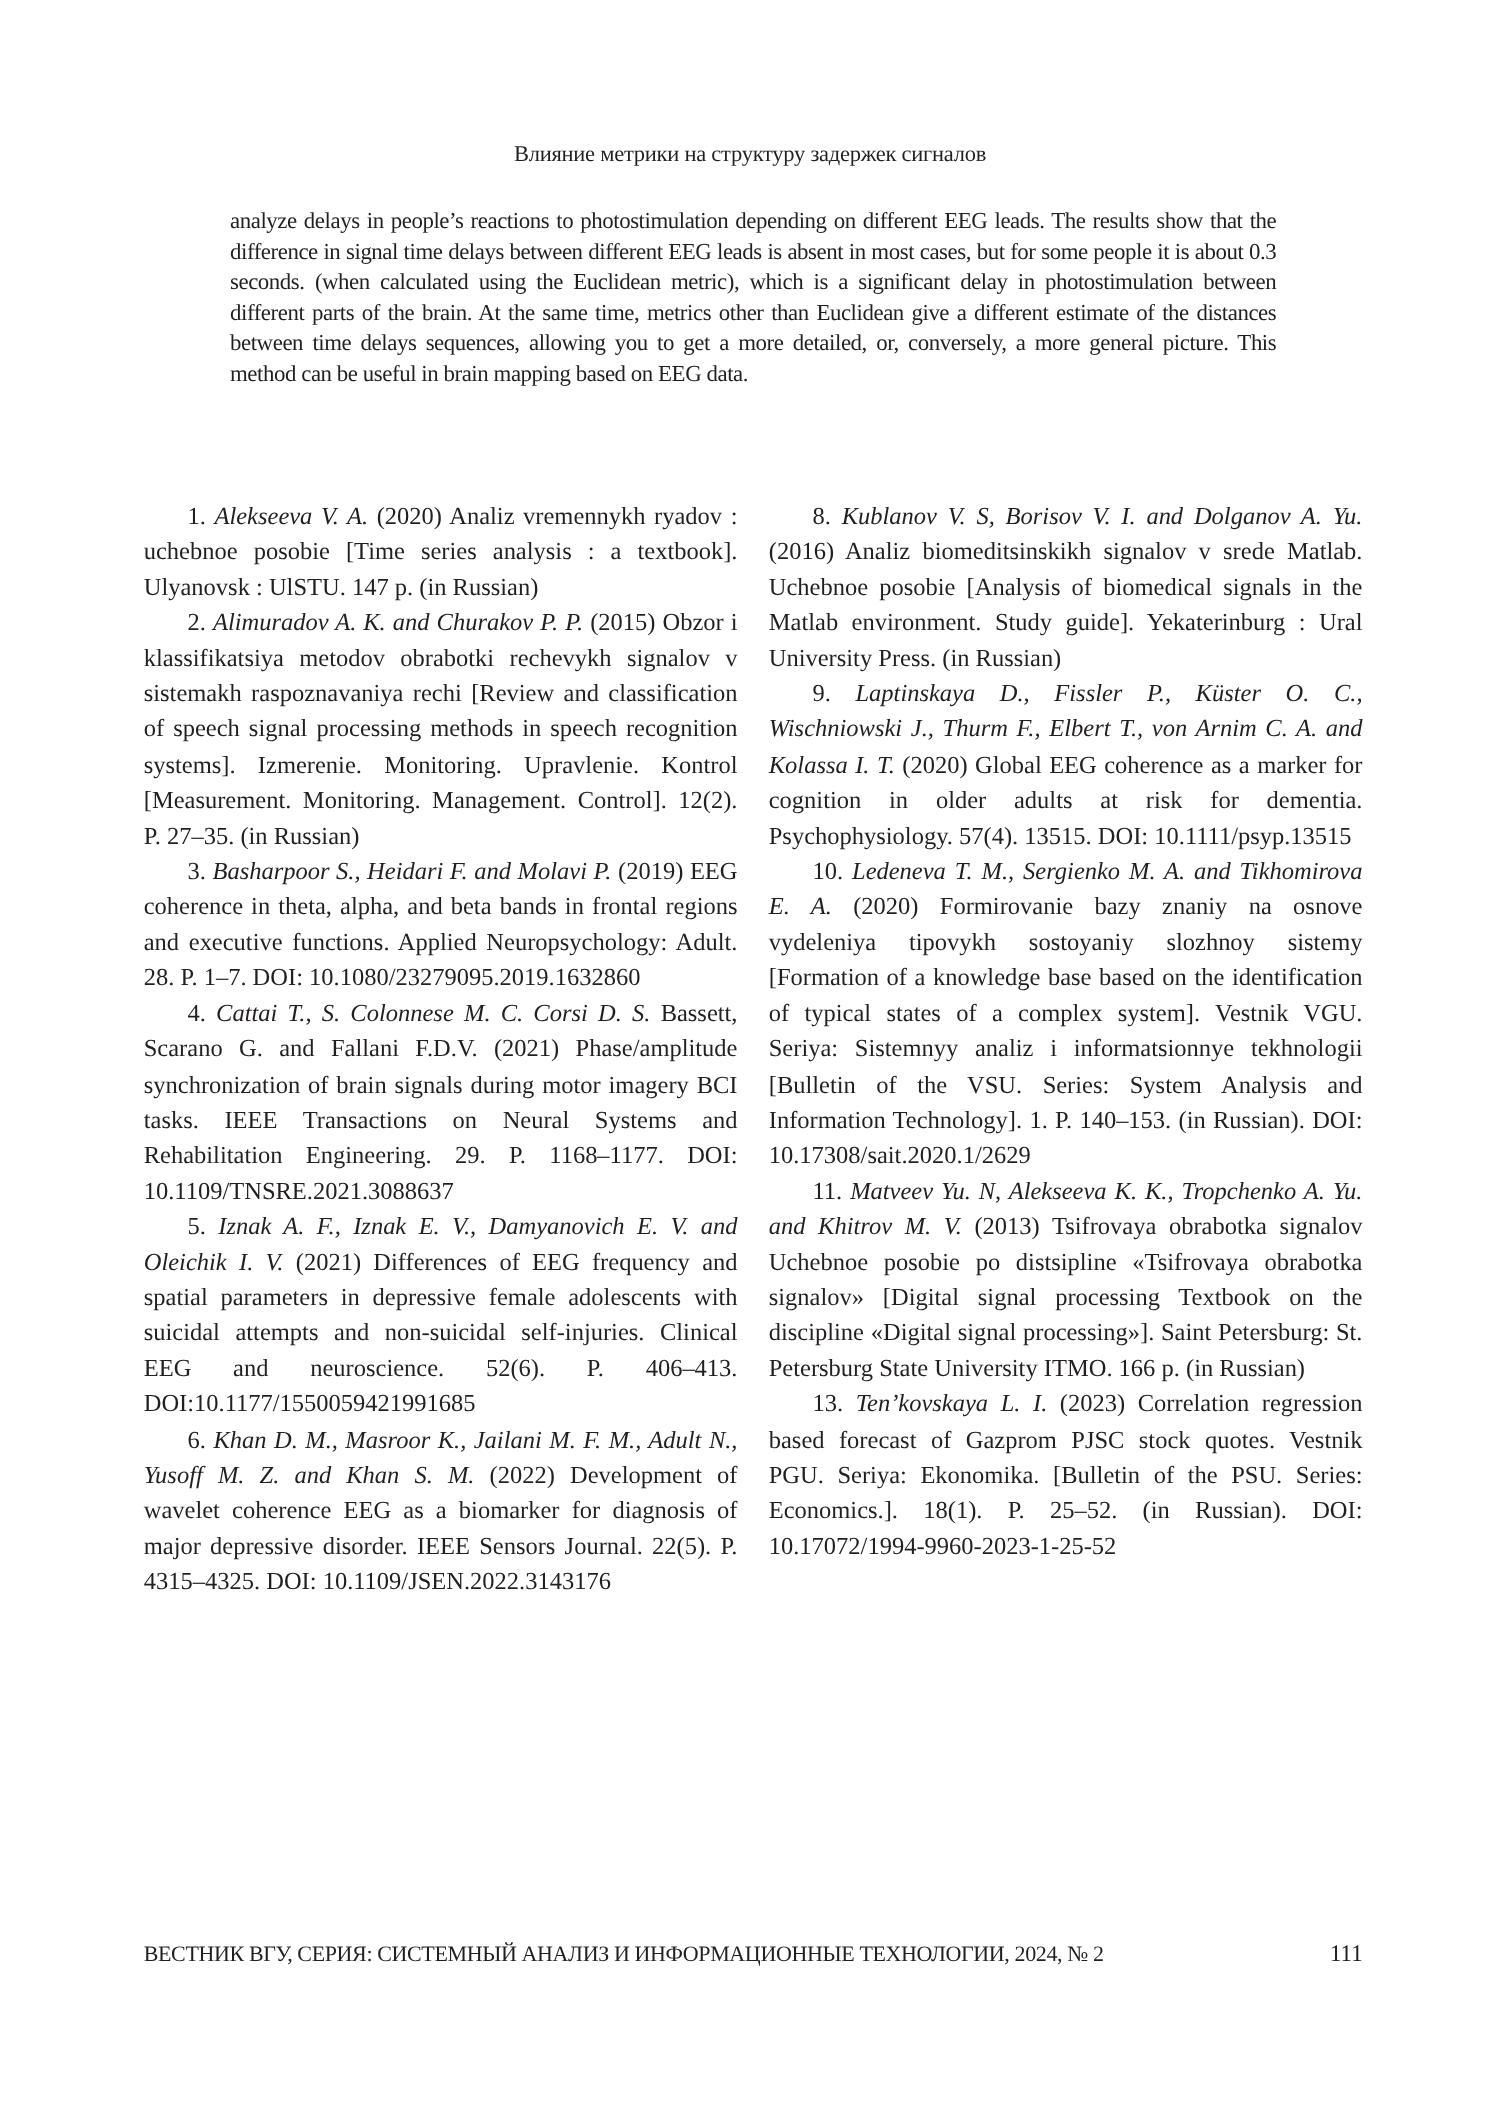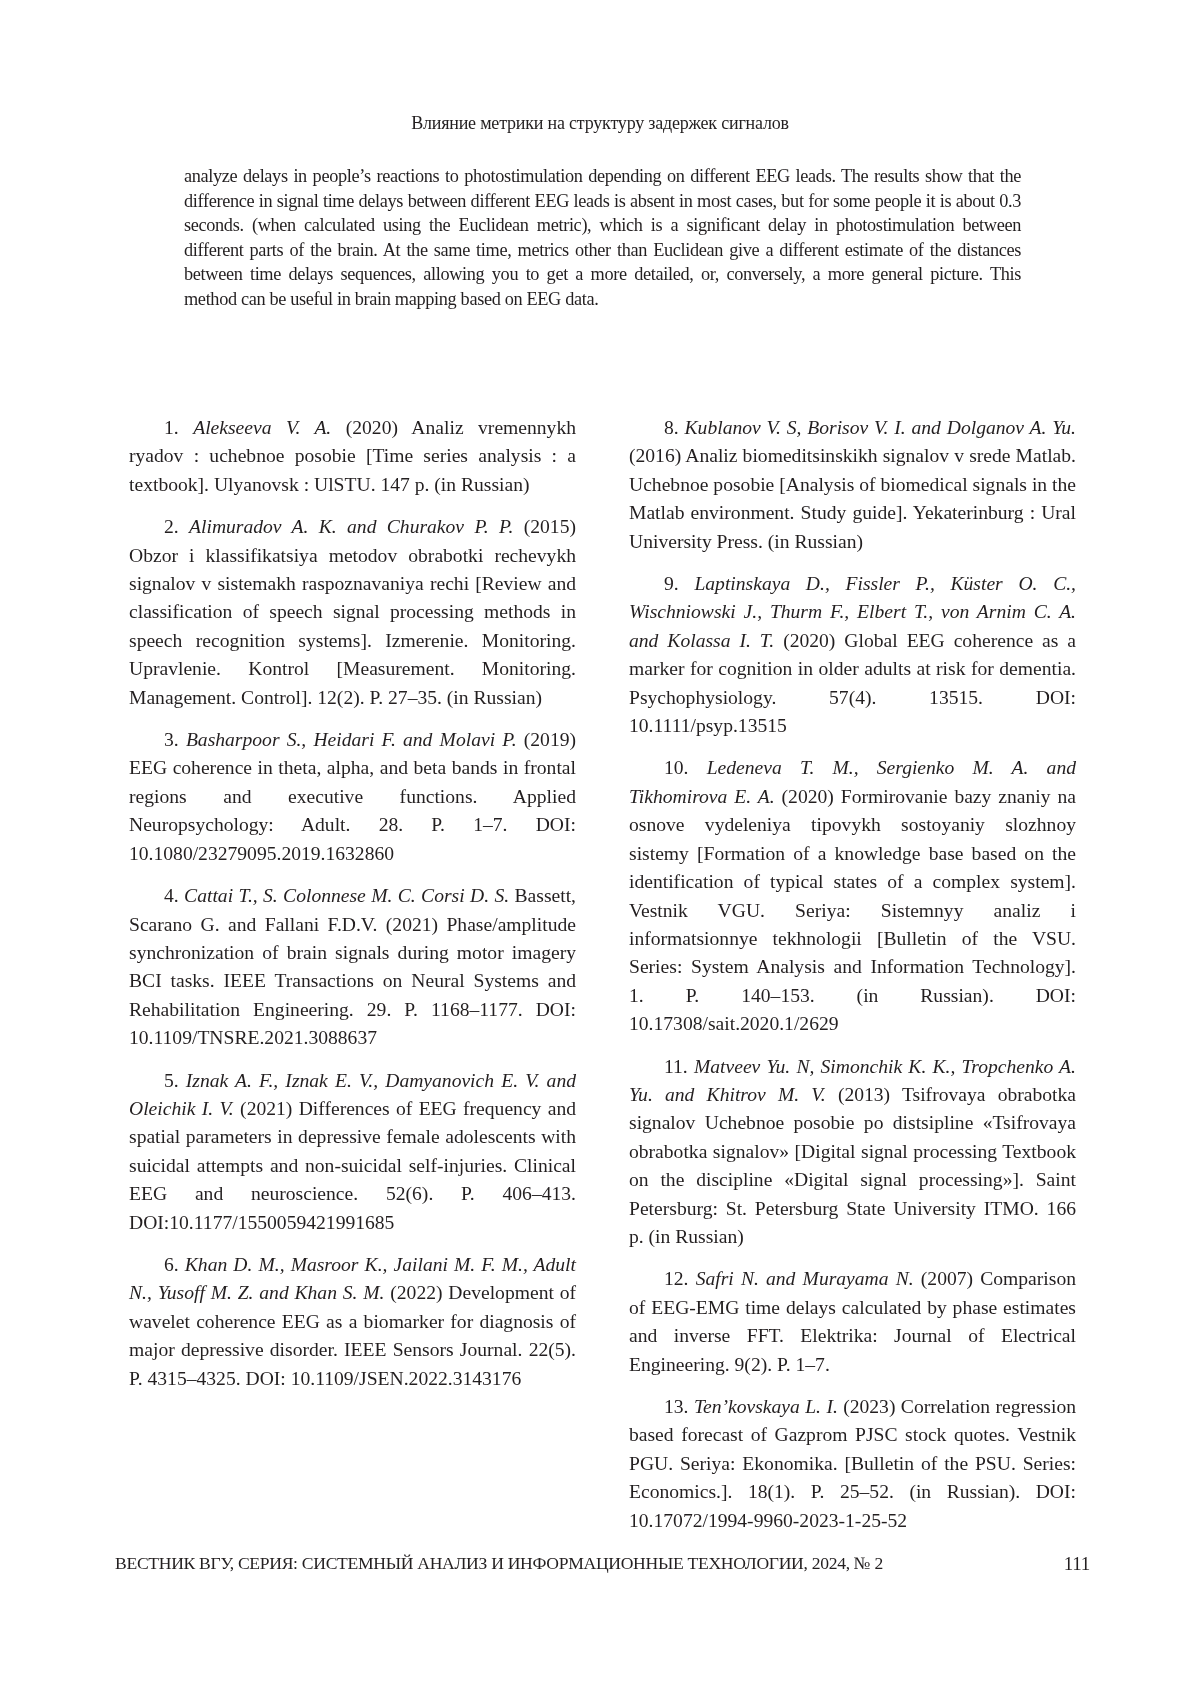--- a/index.html
+++ b/index.html
@@ -46,21 +46,21 @@
       justify-content: space-between;
     }
     .col {
       width: 475px;
       font-size: 19.6px;
       line-height: 28.4px;
       text-align: justify;
       hyphens: manual;
     }
     .ref {
-      margin: 14px;
+      margin: 0;
       text-indent: 35px;
     }
     .ref .num { font-style: normal; }
     .ref .authors { font-style: italic; }
     .footer {
       position: absolute;
       top: 1553px;
       left: 115px;
       width: 975px;
       display: flex;
@@ -127,27 +127,22 @@
       <span class="authors">Laptinskaya D., Fissler P., Küster O. C., Wischniowski J., Thurm F., Elbert T., von Arnim C. A. and Kolassa I. T.</span>
       <span>(2020) Global EEG coherence as a marker for cognition in older adults at risk for dementia. Psychophysiology. 57(4). 13515. DOI: 10.1111/psyp.13515</span>
     </p>
     <p class="ref">
       <span class="num">10.</span>
       <span class="authors">Ledeneva T. M., Sergienko M. A. and Tikhomirova E. A.</span>
       <span>(2020) Formirovanie bazy znaniy na osnove vydeleniya tipovykh sostoyaniy slozhnoy sistemy [Formation of a knowledge base based on the identification of typical states of a complex system]. Vestnik VGU. Seriya: Sistemnyy analiz i informatsionnye tekhnologii [Bulletin of the VSU. Series: System Analysis and Information Technology]. 1. P. 140–153. (in Russian). DOI: 10.17308/sait.2020.1/2629</span>
     </p>
     <p class="ref">
       <span class="num">11.</span>
-      <span class="authors">Matveev Yu. N, Simonchik K. K., Tropchenko A. Yu. and Khitrov M. V.</span>
+      <span class="authors">Matveev Yu. N, Alekseeva K. K., Tropchenko A. Yu. and Khitrov M. V.</span>
       <span>(2013) Tsifrovaya obrabotka signalov Uchebnoe posobie po distsipline «Tsifrovaya obrabotka signalov» [Digital signal processing Textbook on the discipline «Digital signal processing»]. Saint Petersburg: St. Petersburg State University ITMO. 166 p. (in Russian)</span>
-    </p>
-    <p class="ref">
-      <span class="num">12.</span>
-      <span class="authors">Safri N. and Murayama N.</span>
-      <span>(2007) Comparison of EEG-EMG time delays calculated by phase estimates and inverse FFT. Elektrika: Journal of Electrical Engineering. 9(2). P. 1–7.</span>
     </p>
     <p class="ref">
       <span class="num">13.</span>
       <span class="authors">Ten’kovskaya L. I.</span>
       <span>(2023) Correlation regression based forecast of Gazprom PJSC stock quotes. Vestnik PGU. Seriya: Ekonomika. [Bulletin of the PSU. Series: Economics.]. 18(1). P. 25–52. (in Russian). DOI: 10.17072/1994-9960-2023-1-25-52</span>
     </p>
   </div>
 </div>
 
 <div class="footer">

